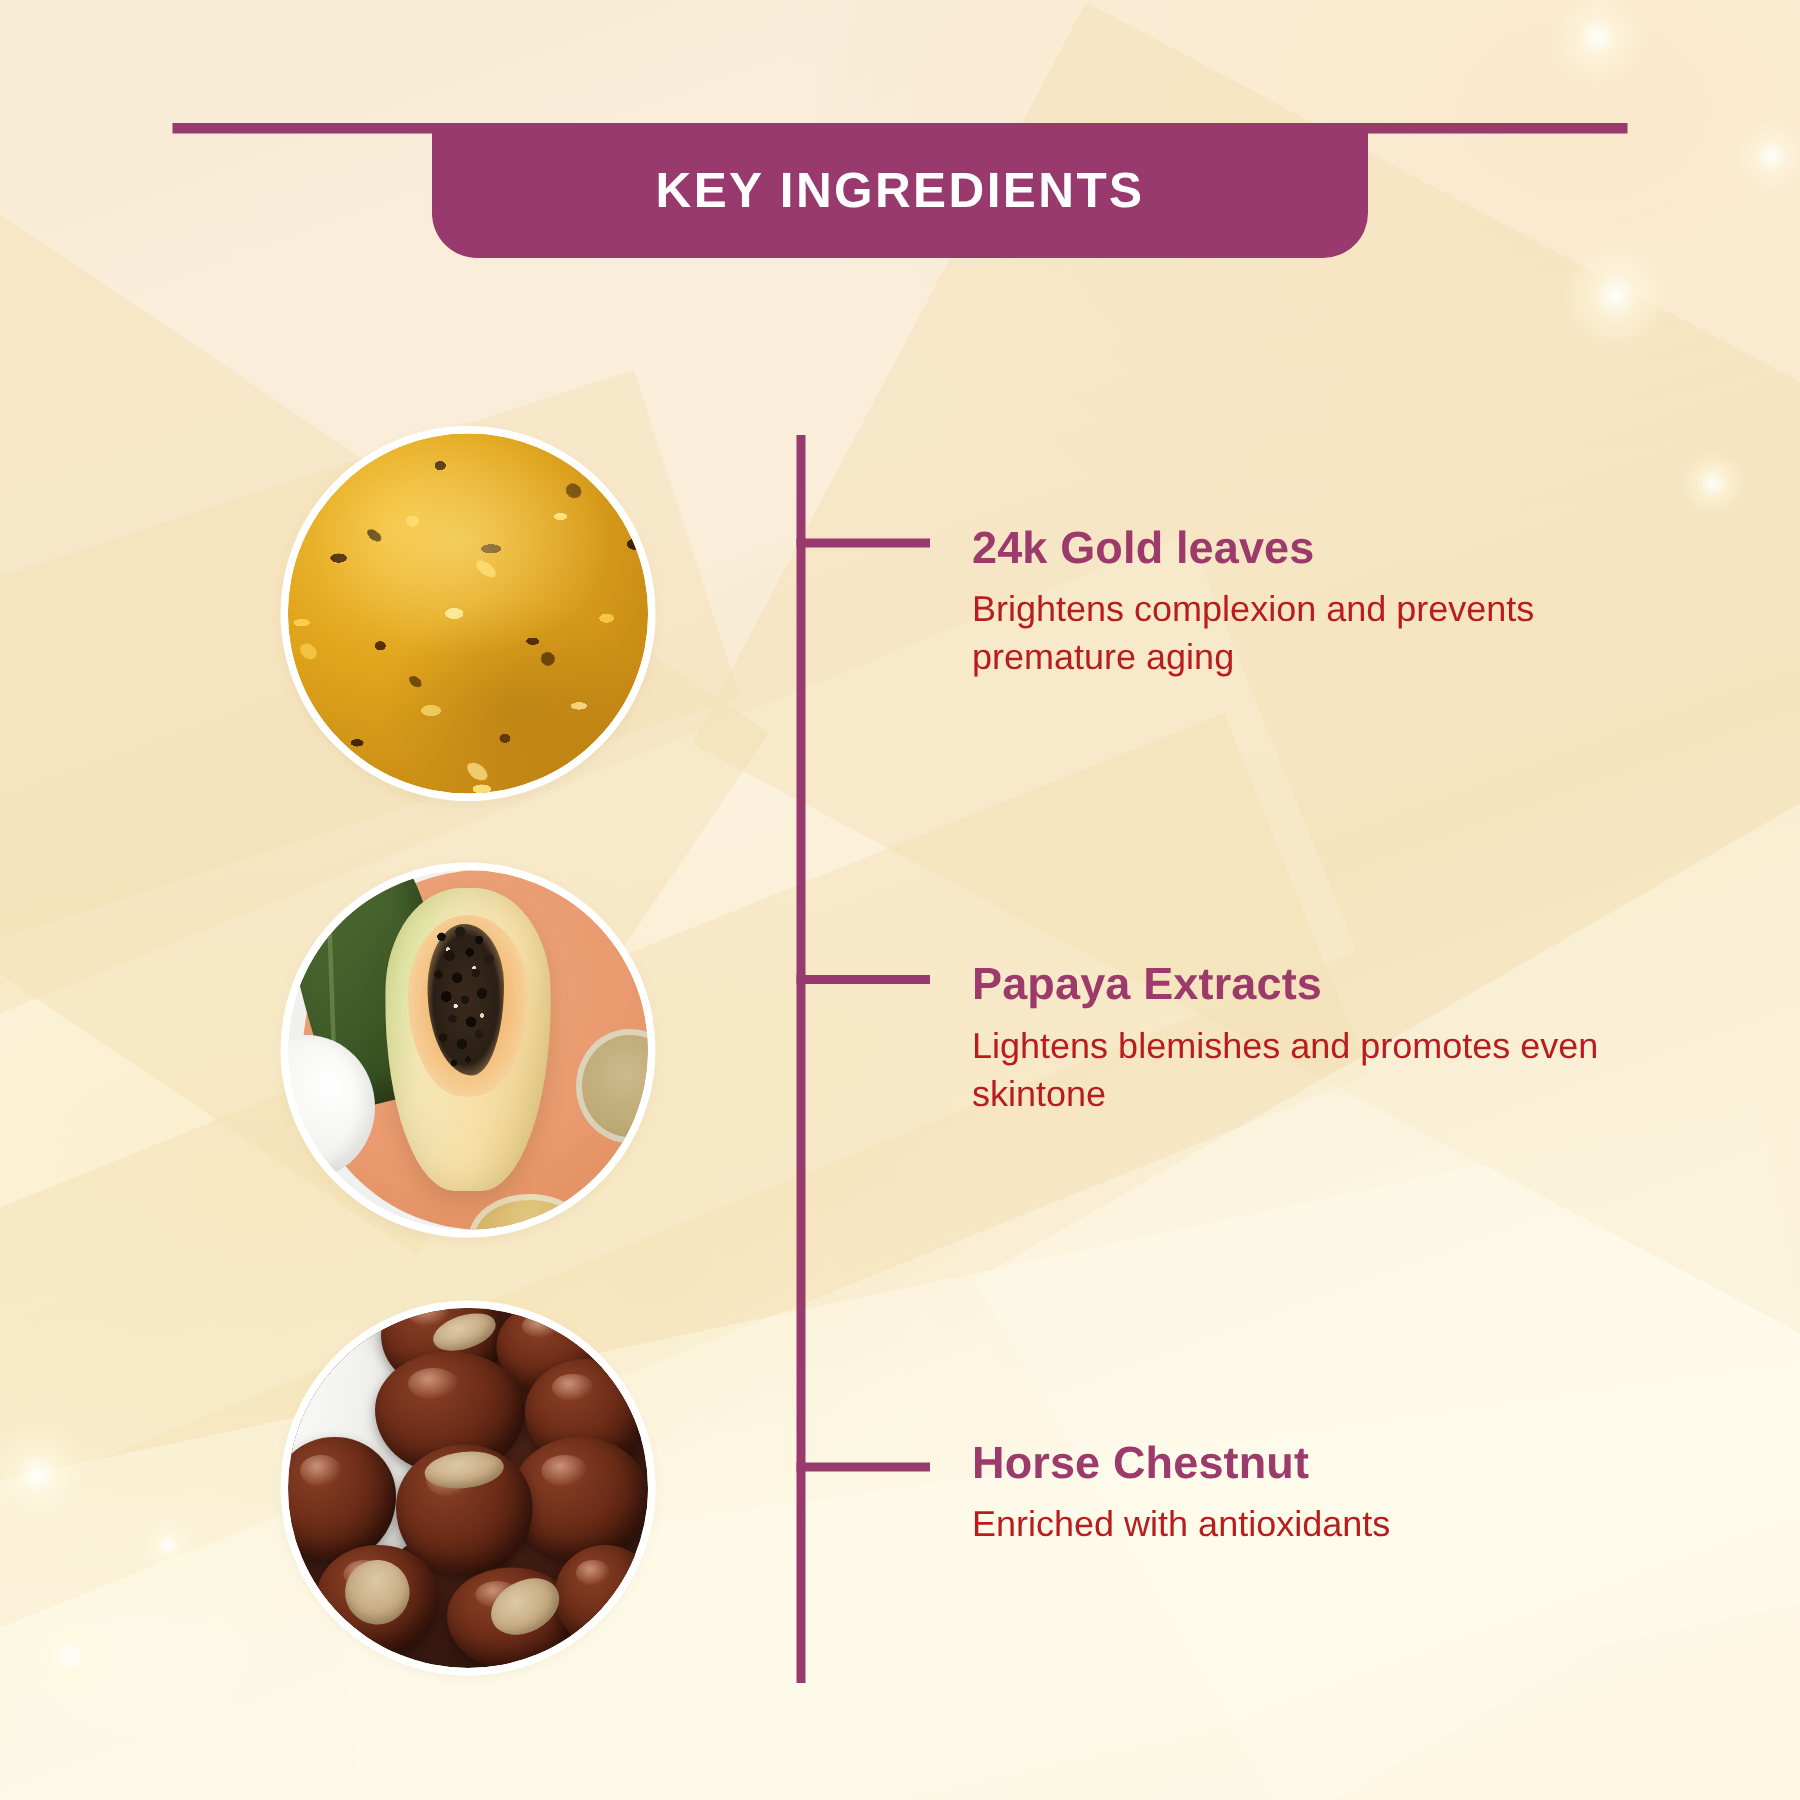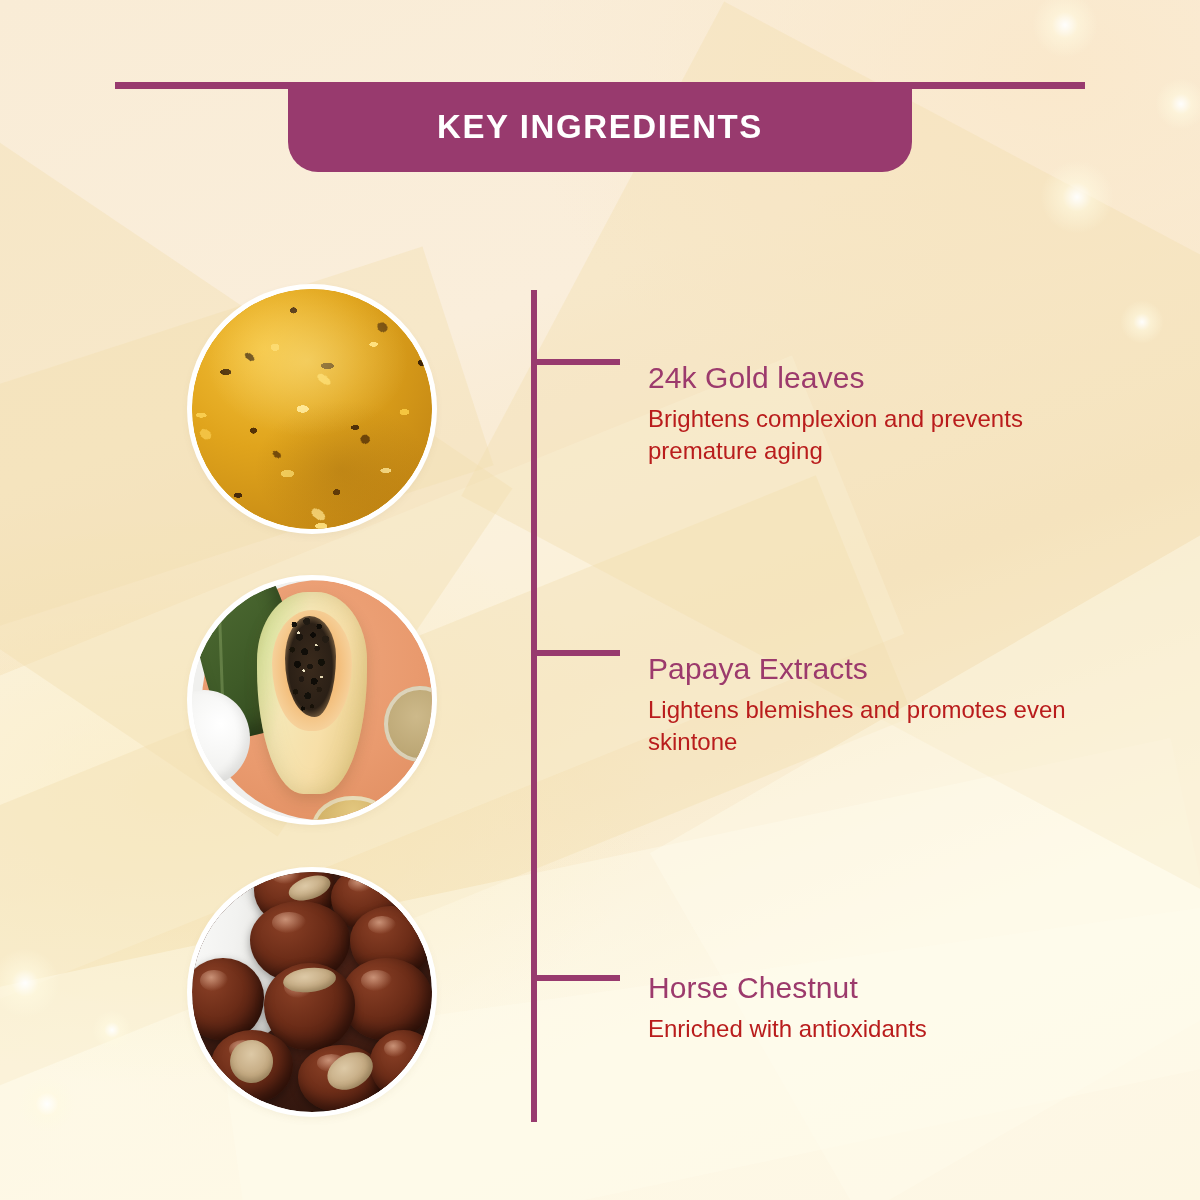--- a/index.html
+++ b/index.html
@@ -349,23 +349,23 @@
   }
 
   
   .entry {
     position: absolute;
     left: 648px;
     width: 470px;
   }
   .entry-title {
     font-size: 30px;
-    font-weight: normal;
+    font-weight: bold;
     color: #9c3a6c;
-    margin: 12px 0 9px 0;
+    margin: 0 0 9px 0;
     letter-spacing: 0.1px;
     line-height: 1.08;
   }
   .entry-desc {
     font-size: 24px;
     font-weight: normal;
     color: #b91c1c;
     margin: 0;
     line-height: 1.32;
   }

